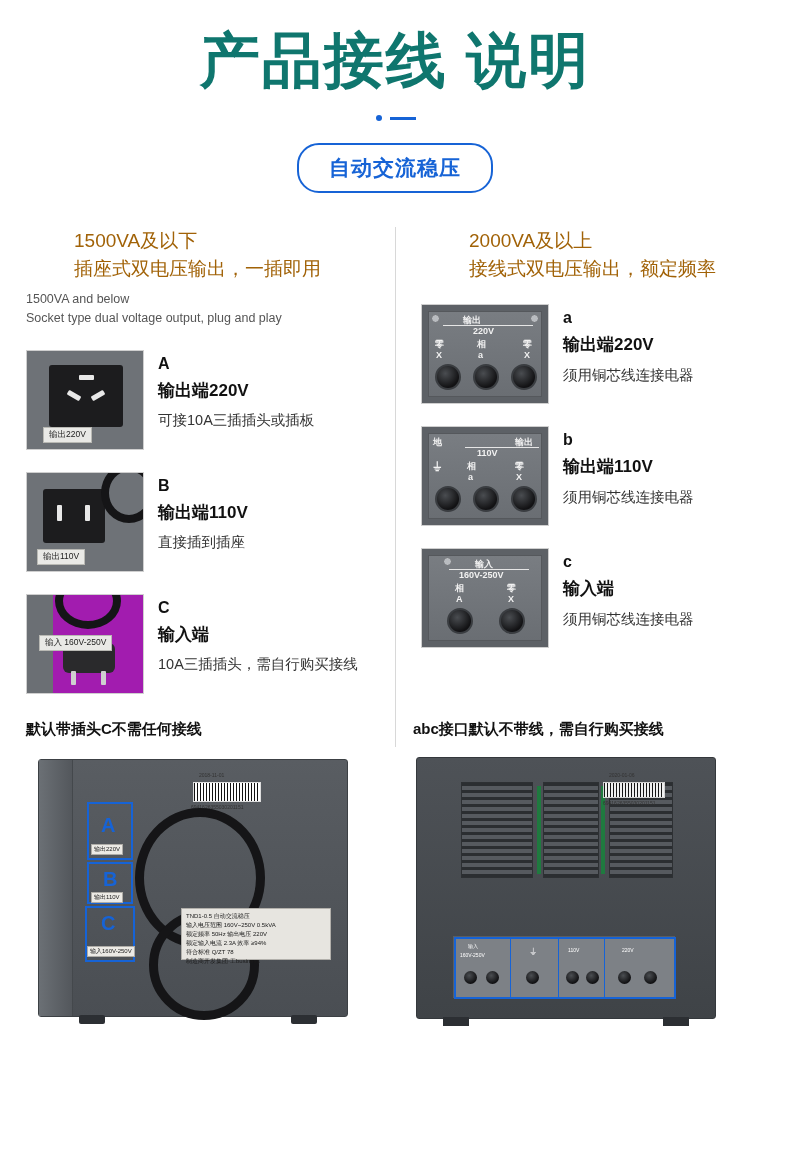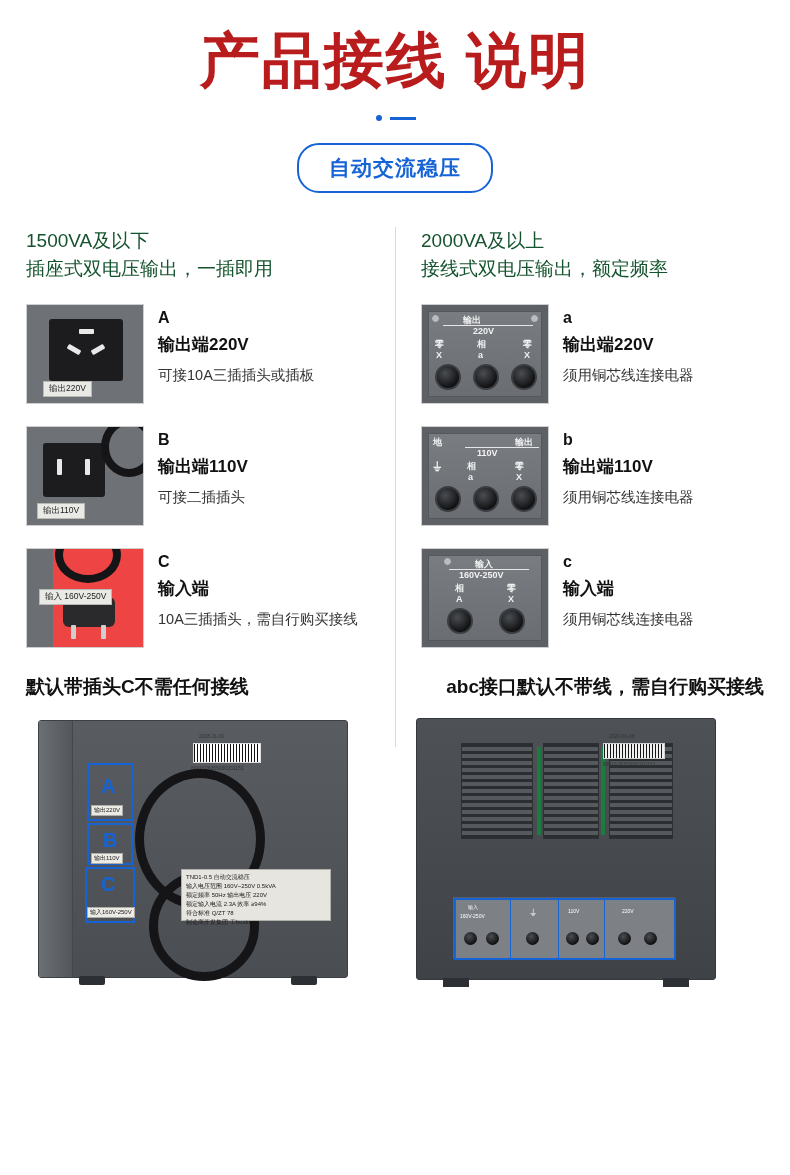--- a/index.html
+++ b/index.html
@@ -15,21 +15,21 @@
   }
 
   
   .header {
     padding-top: 26px;
     text-align: center;
   }
   .main-title {
     font-size: 60px;
     font-weight: bold;
-    color: #b91c1c;
+    color: #0f766e;
     letter-spacing: 2px;
     line-height: 1.15;
     white-space: pre;
   }
   .title-sep {
     margin: 16px auto 0;
     width: 70px;
     height: 14px;
     position: relative;
   }
@@ -76,22 +76,23 @@
     left: 50%;
     top: 0;
     width: 1px;
     height: 520px;
     background: #d8d8d8;
   }
 
   .col-head-cn {
     font-size: 19px;
     line-height: 1.45;
-    color: #14532d;
+    color: #a16207;
     white-space: pre-line;
+    margin-left: 48px;
   }
   .col-head-en {
     margin-top: 8px;
     font-size: 12.5px;
     line-height: 1.5;
     color: #555;
     white-space: pre-line;
   }
 
   
@@ -193,25 +194,25 @@
   }
 
   
   .notes {
     display: flex;
     padding: 0 26px;
     margin-top: 26px;
   }
   .notes .note {
     width: 50%;
-    font-size: 19px;
+    font-size: 15px;
     font-weight: bold;
     color: #111;
   }
-  .notes .note.right { padding-left: 18px; text-align: right; }
+  .notes .note.right { padding-left: 18px; }
 
   
   .photos {
     display: flex;
     padding: 0 24px;
     margin-top: 14px;
     gap: 14px;
   }
   .photo {
     position: relative;
@@ -334,20 +335,22 @@
   </div>
   <div class="subtitle-pill">自动交流稳压</div>
 </div>
 
 <div class="columns">
   <div class="divider"></div>
 
   <div class="col left">
     <div class="col-head-cn">1500VA及以下
 插座式双电压输出，一插即用</div>
+    <div class="col-head-en">1500VA and below
+Socket type dual voltage output, plug and play</div>
 
     <div class="item">
       <div class="thumb">
         <div class="socket-body" style="left:22px;top:14px;width:74px;height:62px;"></div>
         <div class="pin" style="left:52px;top:24px;width:15px;height:5px;"></div>
         <div class="pin" style="left:40px;top:42px;width:14px;height:5px;transform:rotate(30deg);"></div>
         <div class="pin" style="left:64px;top:42px;width:14px;height:5px;transform:rotate(-30deg);"></div>
         <div class="label-strip">输出220V</div>
       </div>
       <div class="txt">
@@ -361,26 +364,26 @@
       <div class="thumb">
         <div class="socket-body" style="left:16px;top:16px;width:62px;height:54px;"></div>
         <div class="pin" style="left:30px;top:32px;width:5px;height:16px;"></div>
         <div class="pin" style="left:58px;top:32px;width:5px;height:16px;"></div>
         <div class="cable" style="left:74px;top:-10px;width:56px;height:60px;border-color:#151517;border-width:8px;"></div>
         <div class="label-strip" style="left:10px;">输出110V</div>
       </div>
       <div class="txt">
         <div class="tag">B</div>
         <div class="name">输出端110V</div>
-        <div class="desc">可接二插插头</div>
+        <div class="desc">直接插到插座</div>
       </div>
     </div>
 
     <div class="item">
-      <div class="thumb" style="background:#ef4444;">
+      <div class="thumb" style="background:#a21caf;">
         <div style="position:absolute;left:0;top:0;width:26px;height:100%;background:#6b6f74;"></div>
         <div class="cable" style="left:28px;top:-22px;width:66px;height:56px;border-color:#151517;border-width:8px;"></div>
         <div class="socket-body" style="left:36px;top:48px;width:52px;height:30px;border-radius:6px;background:#2a2a2c;"></div>
         <div class="pin" style="left:44px;top:76px;width:5px;height:14px;background:#cfcfcf;"></div>
         <div class="pin" style="left:74px;top:76px;width:5px;height:14px;background:#cfcfcf;"></div>
         <div class="label-strip" style="left:12px;bottom:42px;">输入 160V-250V</div>
       </div>
       <div class="txt">
         <div class="tag">C</div>
         <div class="name">输入端</div>

